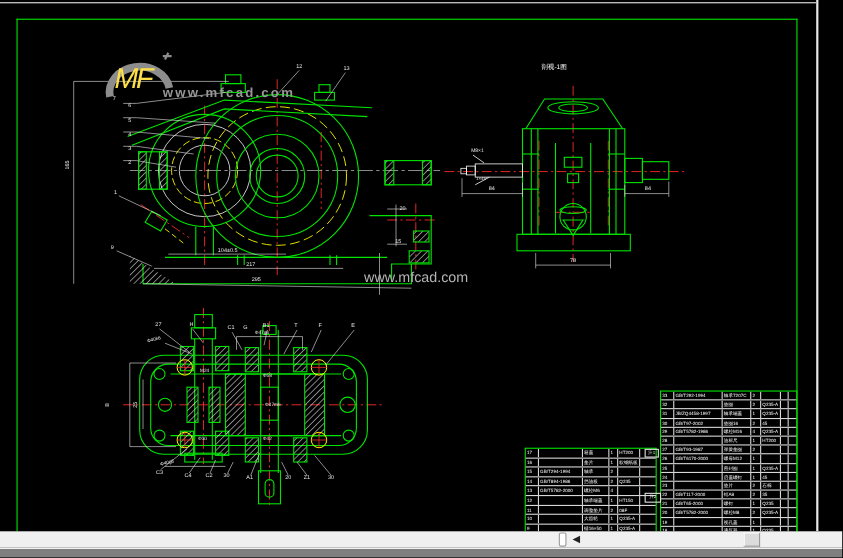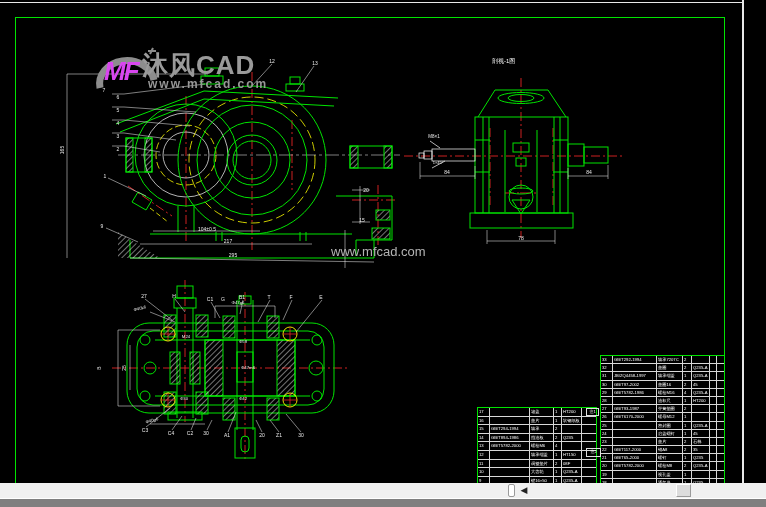--- a/index.html
+++ b/index.html
@@ -5,21 +5,21 @@
   html,body{margin:0;padding:0;background:#000;}
   #app{position:relative;width:766px;height:507px;background:#000;overflow:hidden;
        font-family:"Liberation Sans",sans-serif;}
   #viewport{position:absolute;left:0;top:0;width:766px;height:483px;background:#000;overflow:hidden;}
   #sheet-top-line{position:absolute;left:0;top:2px;width:742px;height:1px;background:#e8e8e8;}
   #sheet-right-line{position:absolute;left:742px;top:0;width:2px;height:483px;background:#e8e8e8;}
   #frame{position:absolute;left:15px;top:17px;width:708px;height:470px;border:1px solid #00e400;border-bottom:none;}
   svg{position:absolute;left:0;top:0;}
   
   #wm-logo{position:absolute;left:90px;top:44px;width:180px;height:58px;color:#8d8d8d;}
-  #wm-mf{position:absolute;left:14px;top:12px;font-size:26px;font-weight:bold;font-style:italic;color:#d946ef;letter-spacing:-2px;}
+  #wm-mf{position:absolute;left:14px;top:12px;font-size:26px;font-weight:normal;font-style:italic;color:#fde047;letter-spacing:-2px;}
   #wm-cn{position:absolute;left:52px;top:4px;font-size:26px;font-weight:bold;color:#9a9a9a;letter-spacing:1px;white-space:nowrap;}
   #wm-url{position:absolute;left:58px;top:33px;font-size:12px;font-weight:bold;color:#979797;letter-spacing:2px;white-space:nowrap;}
   #wm-center{position:absolute;left:331px;top:244px;font-size:13px;color:#b4b4b4;white-space:nowrap;}
   #side-view-title{position:absolute;left:492px;top:57px;font-size:6px;color:#fff;white-space:nowrap;}
   
   .lbl{position:absolute;color:#e8e8e8;white-space:nowrap;transform:translate(-50%,-50%);line-height:1;}
   
   .bom{position:absolute;border:1px solid #00e400;background:transparent;}
   #bom-right{left:600px;top:355px;width:123px;}
   #bom-left{left:477px;top:407px;width:118px;}
@@ -280,21 +280,20 @@
         </g>
       </g>
     </svg>
 
     <div id="wm-logo">
       <svg width="72" height="58">
         <path d="M10,44 A27,23 0 1 1 64,36" stroke="#8d8d8d" stroke-width="7" fill="none"></path>
         <path d="M60,10 l3,-6 M58,7 l8,0" stroke="#8d8d8d" stroke-width="2" fill="none"></path>
       </svg>
       <span id="wm-mf">MF</span>
-      <span id="wm-cn">沐风CAD</span>
       <span id="wm-url">www.mfcad.com</span>
     </div>
 
     <span id="wm-center">www.mfcad.com</span>
 
     <span id="side-view-title">剖视-1图</span>
 
     <div id="labels-layer">
         <span class="lbl" style="left: 207px; top: 229px; font-size: 5px;">104±0.5</span>
         <span class="lbl" style="left: 228px; top: 241px; font-size: 5px;">217</span>

